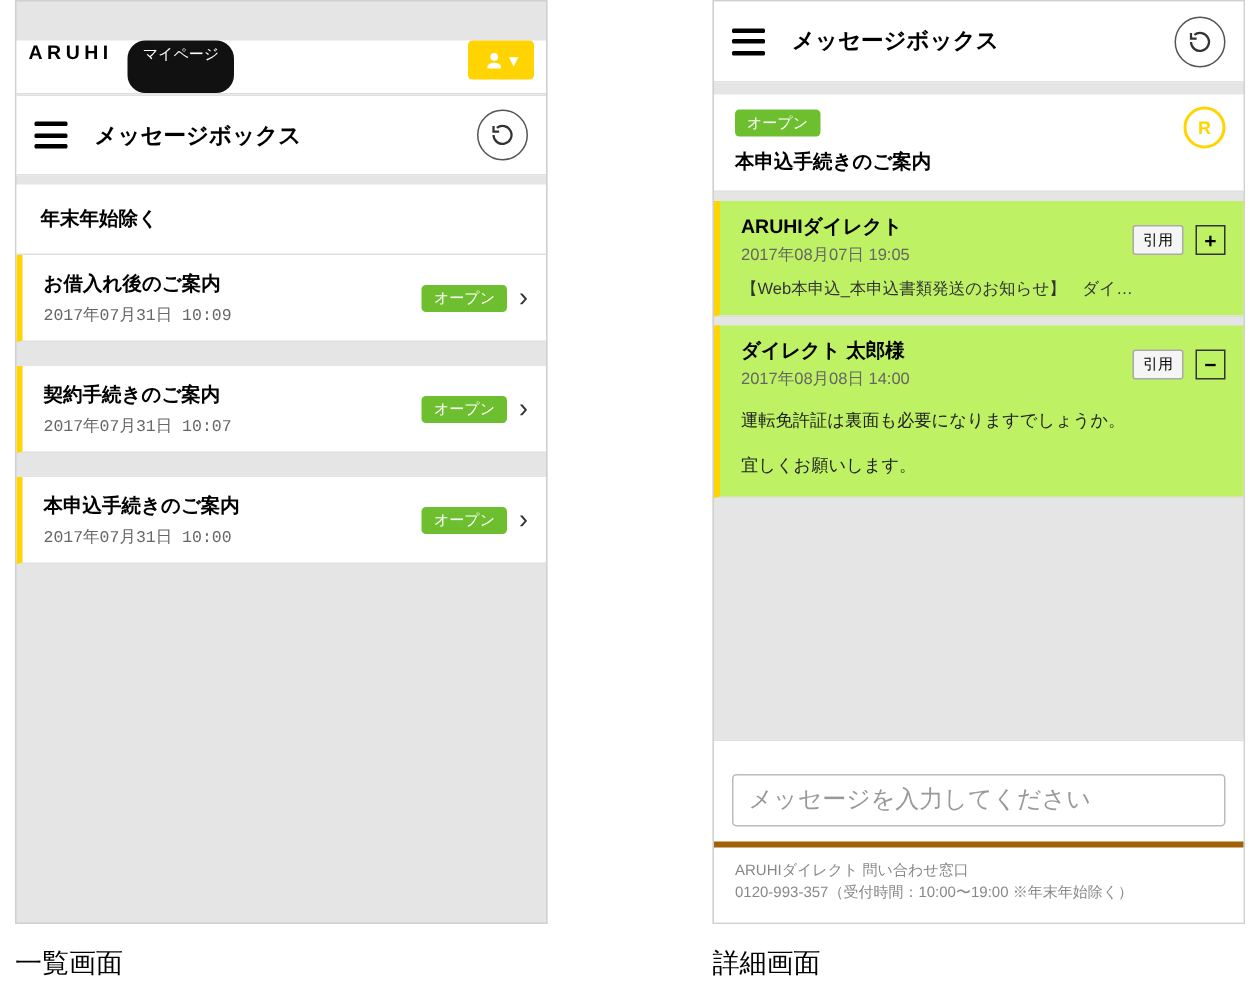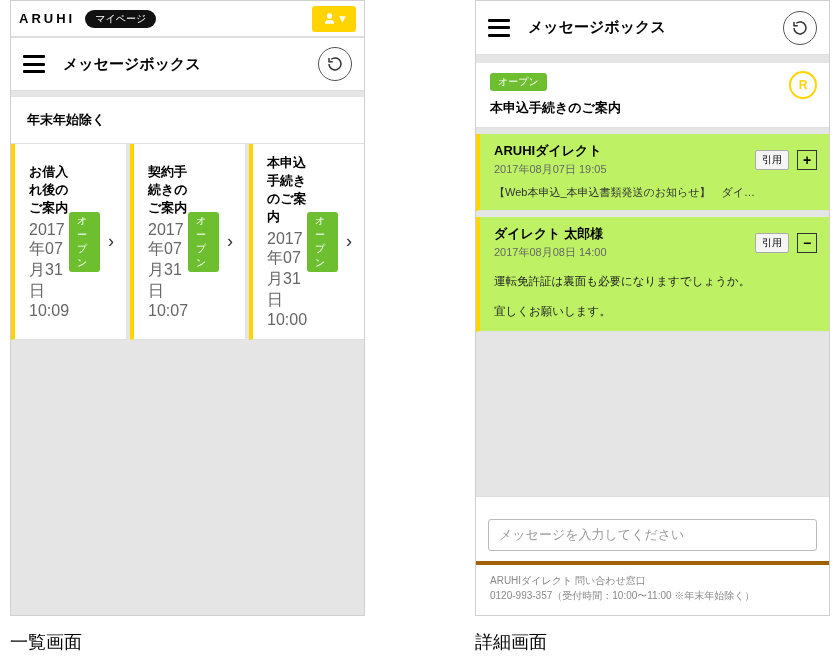--- a/index.html
+++ b/index.html
@@ -28,23 +28,23 @@
     padding: 14px 0 4px;
     font-size: 18px;
     font-weight: 400;
   }
   
   .brandbar {
     background: #fff;
     border-bottom: 1px solid #ddd;
     height: 36px;
     display: flex;
-    align-items: center;
     padding: 0 8px;
     gap: 10px;
+    margin-top: 26px;
   }
   .brandbar .logo {
     font-weight: 800;
     letter-spacing: 3px;
     font-size: 13px;
   }
   .brandbar .mypage {
     background: #111;
     color: #fff;
     border-radius: 12px;
@@ -88,31 +88,31 @@
   .refresh svg { width:18px; height:18px; }
   
   .section-label {
     background:#fff;
     padding: 14px 16px;
     font-size: 13px;
     font-weight: 600;
     border-bottom:1px solid #e0e0e0;
     margin-top: 6px;
   }
-  .list { display:flex; flex-direction:row; gap:4px;}
+  .list { display:flex; flex-direction:column; gap:16px;}
   .item {
     background:#fff;
     border-left: 4px solid #ffd400;
     padding: 10px 12px 10px 14px;
     display:flex; align-items:center;
     border-bottom:1px solid #e0e0e0;
   }
   .item .txt { flex:1; }
   .item .ttl { font-weight:700; font-size:13px; margin-bottom:4px;}
-  .item .date { font-size:16px; color:#666;}
+  .item .date { font-size:11px; color:#666;font-family:Liberation Mono, monospace;}
   .badge-open {
     background:#6ebf2f; color:#fff; font-size:10px;
     padding:2px 8px; border-radius:3px; margin-right:8px;
   }
   .chevron { font-size:18px; color:#333; font-weight:300;}
   .grow { flex:1; }
   
   .detail-top {
     background:#fff; margin-top:8px;
     padding:10px 14px;
@@ -148,21 +148,21 @@
     font-size:14px; font-weight:700; line-height:1;
   }
   .msg .preview { font-size:11px; color:#333; margin-top:8px; white-space:nowrap; overflow:hidden; text-overflow:ellipsis;}
   .msg .body { font-size:11.5px; color:#222; margin-top:12px; line-height:1.7;}
   .compose {
     background:#fff; border-top:1px solid #ddd;
     padding: 10px 12px;
   }
   .compose .input {
     border:1px solid #bbb; border-radius:3px;
-    padding:6px 10px; font-size:13px; color:#999; background:#fff;margin-top:12px;
+    padding:6px 10px; font-size:16px; color:#999; background:#fff;margin-top:12px;
   }
   .footer {
     background:#ffffff; padding:8px 14px 12px;
     font-size:10px; color:#888; line-height:1.5;
     border-top:4px solid #a16207;
   }
 </style>
 </head>
 <body>
 
@@ -280,17 +280,17 @@
 
     <div class="grow"></div>
 
     <div class="compose">
       <div class="input">
         <span style="color:#999">メッセージを入力してください</span>
       </div>
     </div>
     <div class="footer">
       <div>ARUHIダイレクト 問い合わせ窓口</div>
-      <div>0120-993-357（受付時間：10:00〜11:00 ※年末年始除く）</div>
+      <div>0120-993-357（受付時間：10:00〜19:00 ※年末年始除く）</div>
     </div>
   </div>
   <div class="caption">詳細画面</div>
 </div>
 
 </body></html>

